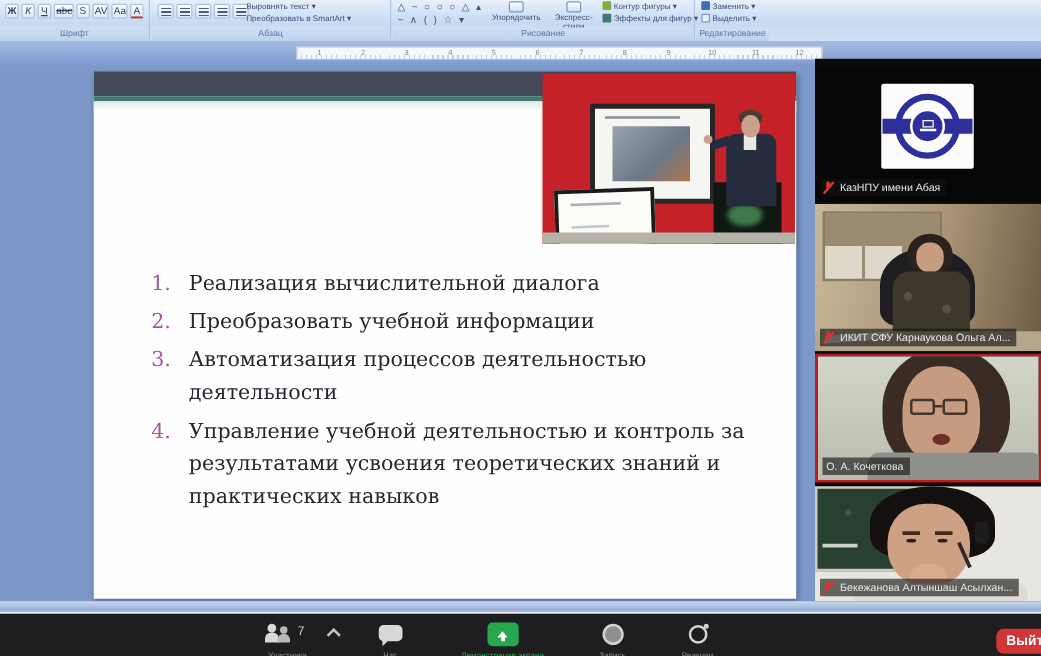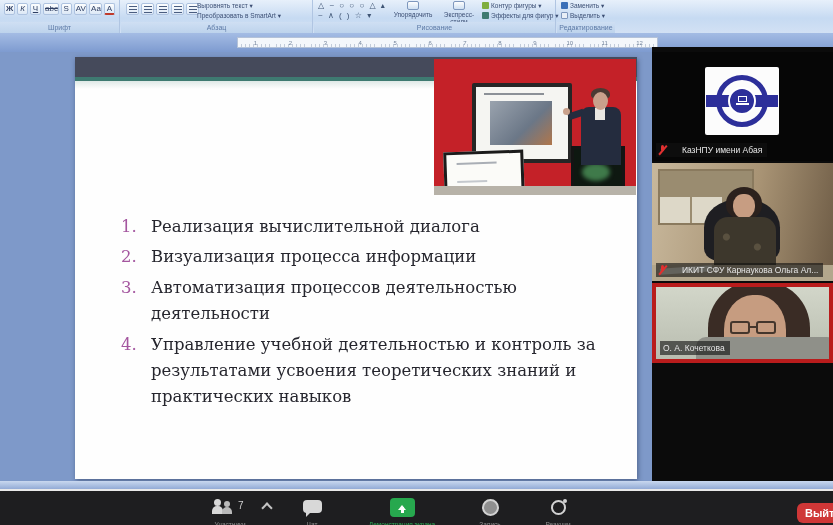--- a/index.html
+++ b/index.html
@@ -84,23 +84,23 @@
   .ph-collar{position:absolute;left:161px;top:49px;width:10px;height:12px;background:#e9e7e2;}
   .ph-arm{position:absolute;left:134px;top:52px;width:16px;height:7px;background:#242c3e;transform:rotate(-18deg);}
   .ph-hand{position:absolute;left:129px;top:49px;width:7px;height:7px;background:#c9a18c;border-radius:50%;}
   .ph-desk{position:absolute;left:0;bottom:0;width:100%;height:9px;background:#b7b2a8;}
 
   
   .sidebar{position:absolute;left:652px;top:47px;width:181px;height:434px;background:#0b0b0b;}
   .tile{position:absolute;left:0;width:181px;overflow:hidden;background:#000;}
   .t1{top:5px;height:109px;background:#060606;}
   .t2{top:116px;height:118px;}
-  .t3{top:236px;height:80px;border:4px solid #b91c1c;}
+  .t3{top:236px;height:103px;border:2px solid #b91c1c;}
   .t4{top:342px;height:92px;}
-  .plabel{position:absolute;left:4px;bottom:4px;display:flex;align-items:center;gap:16px;
+  .plabel{position:absolute;left:4px;bottom:4px;display:flex;align-items:center;gap:6px;
           background:rgba(18,18,18,.62);padding:2px 5px 2px 3px;font-size:8.5px;color:#e6e6e6;
           max-width:170px;white-space:nowrap;overflow:hidden;z-index:5;}
   .mic{position:relative;flex:none;width:7px;height:10px;}
   .mic i{position:absolute;left:2px;top:0;width:3px;height:6px;background:#e03030;border-radius:2px;}
   .mic u{position:absolute;left:3px;top:-1px;width:1.5px;height:12px;background:#e03030;transform:rotate(40deg);}
 
   
   .logo{position:absolute;left:53px;top:15px;width:74px;height:68px;background:#fcfcfc;border-radius:2px;}
   .lg-ring{position:absolute;left:11px;top:8px;width:52px;height:52px;border:5px solid #2d2f9a;border-radius:50%;}
   .lg-band{position:absolute;left:1px;top:28px;width:72px;height:12px;background:#2d2f9a;}
@@ -292,21 +292,21 @@
         <div class="ph-desk"></div>
       </div>
 
       <div class="slist">
         <div class="srow">
           <span class="snum">1.</span>
           <span class="stxt">Реализация вычислительной диалога</span>
         </div>
         <div class="srow">
           <span class="snum">2.</span>
-          <span class="stxt">Визуализация процесса информации</span>
+          <span class="stxt">Преобразовать учебной информации</span>
         </div>
         <div class="srow">
           <span class="snum">3.</span>
           <span class="stxt">Автоматизация процессов деятельностью деятельности</span>
         </div>
         <div class="srow">
           <span class="snum">4.</span>
           <span class="stxt">Управление учебной деятельностью и контроль за результатами усвоения теоретических знаний и практических навыков</span>
         </div>
       </div>
@@ -358,20 +358,42 @@
       <div class="w3glass1"></div>
       <div class="w3glass2"></div>
       <div class="w3bridge"></div>
       <div class="w3mouth"></div>
       <div class="w3body"></div>
       <div class="plabel">
         <span>О. А. Кочеткова</span>
       </div>
     </div>
 
+    <div class="tile t4">
+      <div class="t4bg"></div>
+      <div class="board"></div>
+      <div class="boardtxt"></div>
+      <div class="w4hair"></div>
+      <div class="w4face"></div>
+      <div class="w4brow1"></div>
+      <div class="w4brow2"></div>
+      <div class="w4eye1"></div>
+      <div class="w4eye2"></div>
+      <div class="w4hand"></div>
+      <div class="w4ear"></div>
+      <div class="w4boom"></div>
+      <div class="w4sh"></div>
+      <div class="plabel">
+        <span class="mic">
+            <i></i>
+            <u></u>
+          </span>
+        <span>Бекежанова Алтыншаш Асылхан...</span>
+      </div>
+    </div>
   </div>
 
   <div class="bstrip"></div>
 
   <div class="ztoolbar">
     <div class="ppl">
       <span class="p1h"></span>
         <span class="p1b"></span>
         <span class="p2h"></span>
         <span class="p2b"></span>

